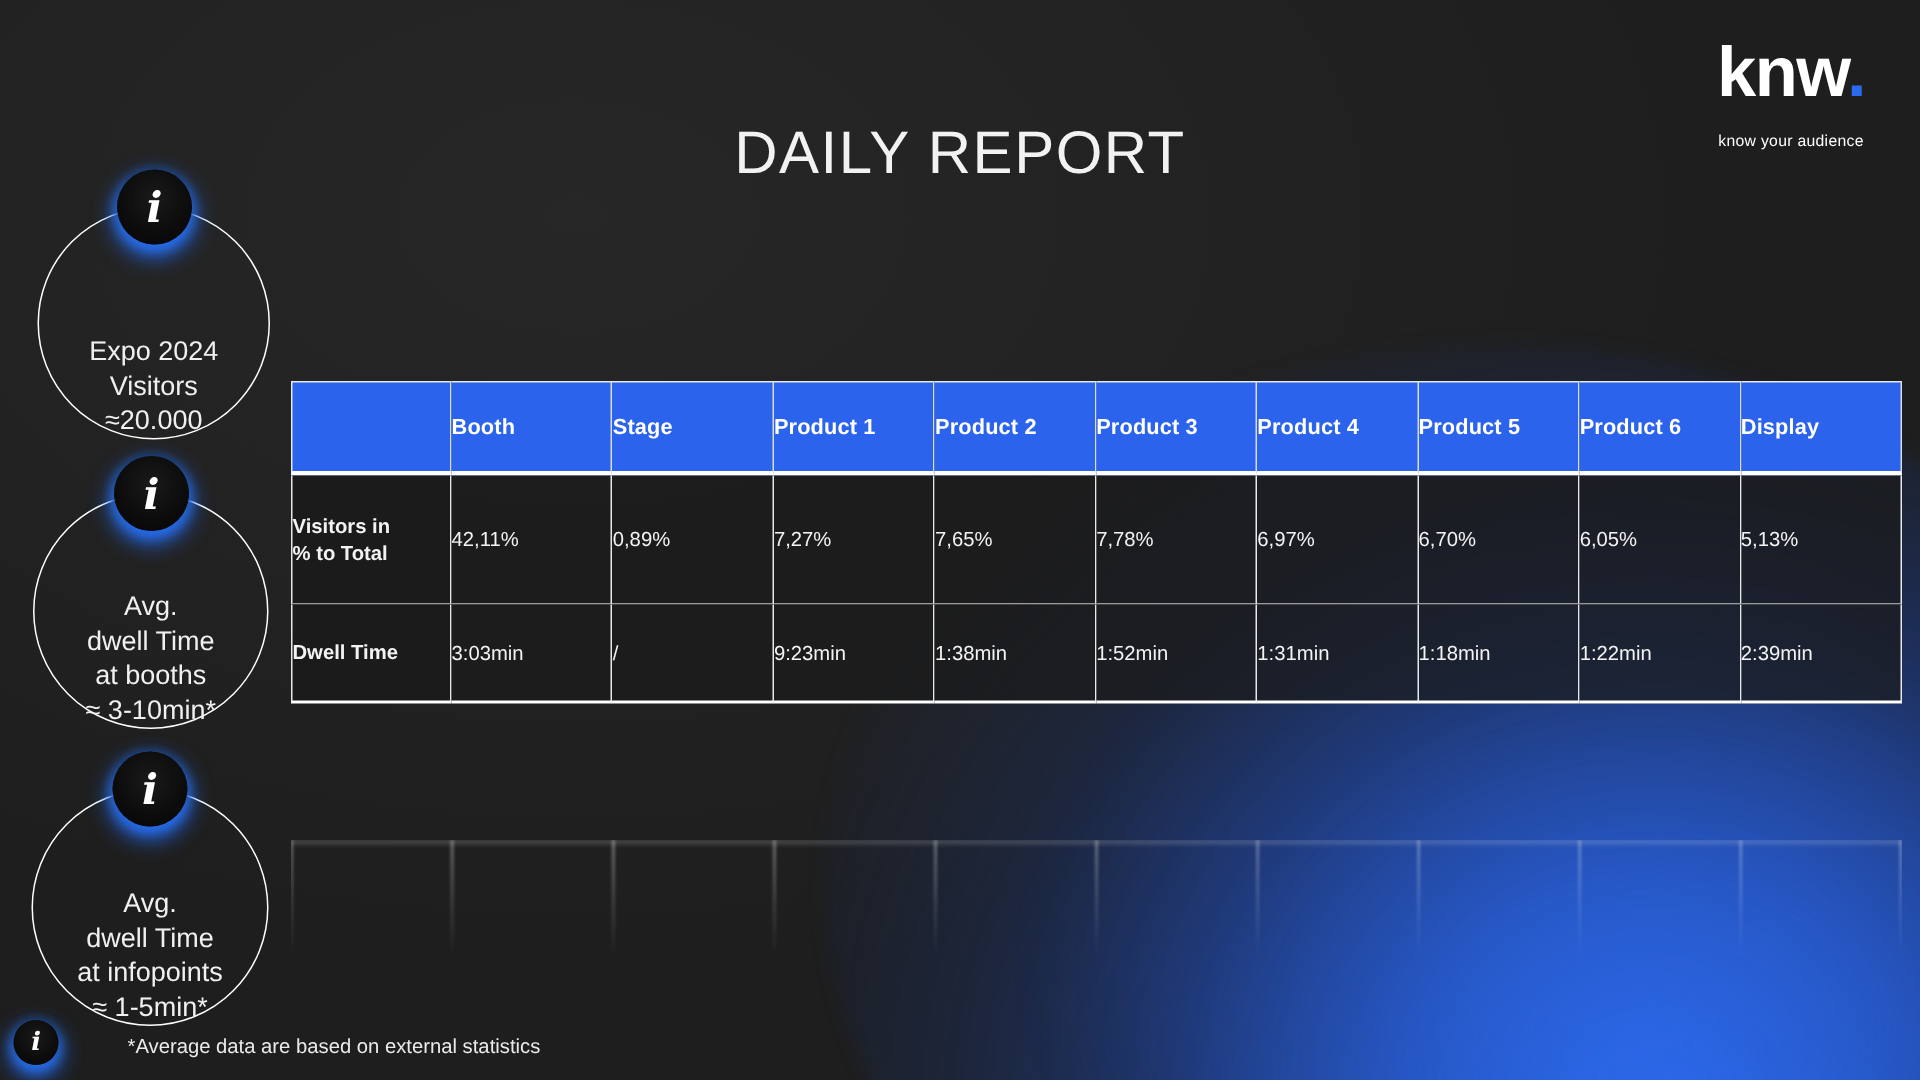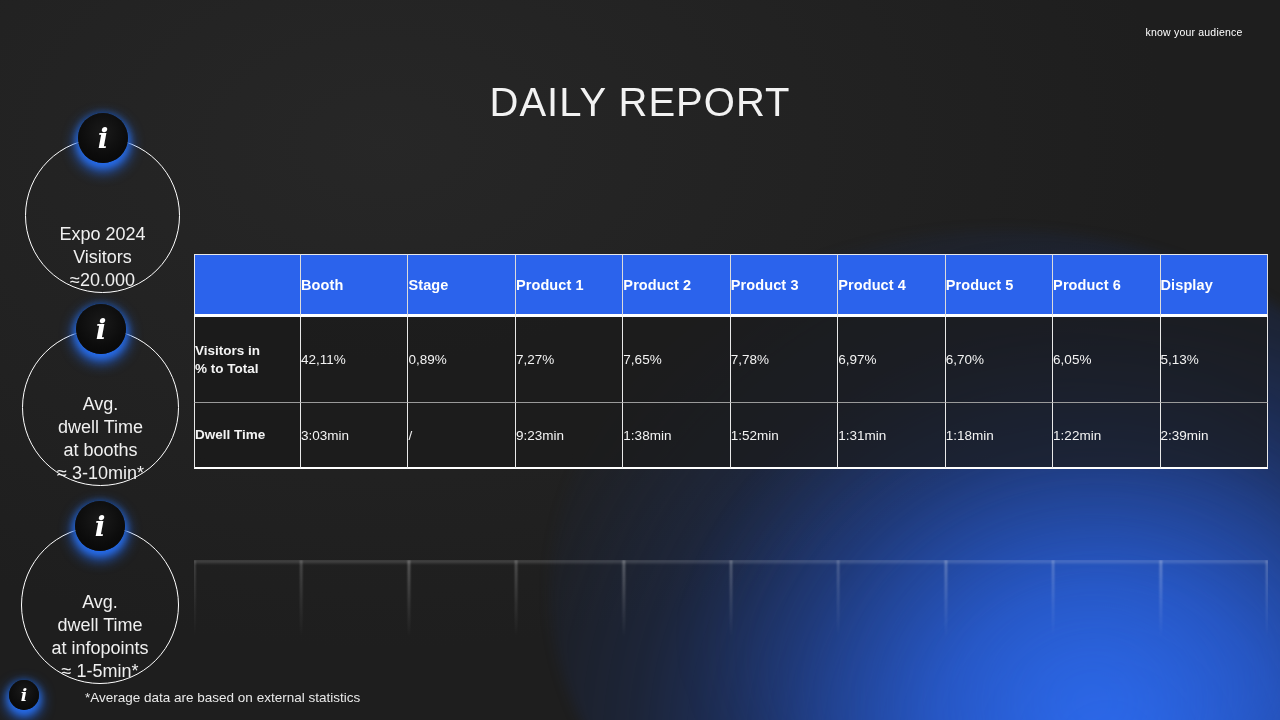--- a/index.html
+++ b/index.html
@@ -61,21 +61,21 @@
   }
   .logo-word {
     font-size:47px;
     font-weight:700;
     letter-spacing:-1px;
     color:#ffffff;
     font-family:"Liberation Sans", sans-serif;
   }
   .logo-dot { color:#2a6af0; }
   .logo-tag {
-    margin-top:3px;
+    margin-top:18px;
     font-size:10.5px;
     letter-spacing:0.2px;
     color:#ffffff;
     font-weight:400;
   }
 
   
   .title {
     position:absolute; top:80px; left:0; right:0;
     text-align:center;
@@ -236,20 +236,21 @@
 </style>
 </head>
 <body>
 
 <div id="stage">
 
   <div class="vignette"></div>
   <div class="glow-blue"></div>
 
   <div class="logo">
+    <div class="logo-word"><span>knw</span><span class="logo-dot">.</span></div>
     <div class="logo-tag">know your audience</div>
   </div>
 
   <div class="title">DAILY REPORT</div>
 
   <div class="i-badge" style="left:78px; top:113px; width:50px; height:50px; font-size:28px;">
     <span>i</span>
   </div>
   <div class="info-circle" style="left:25px; top:138px; width:155px; height:155px;">
     <div class="lines">

